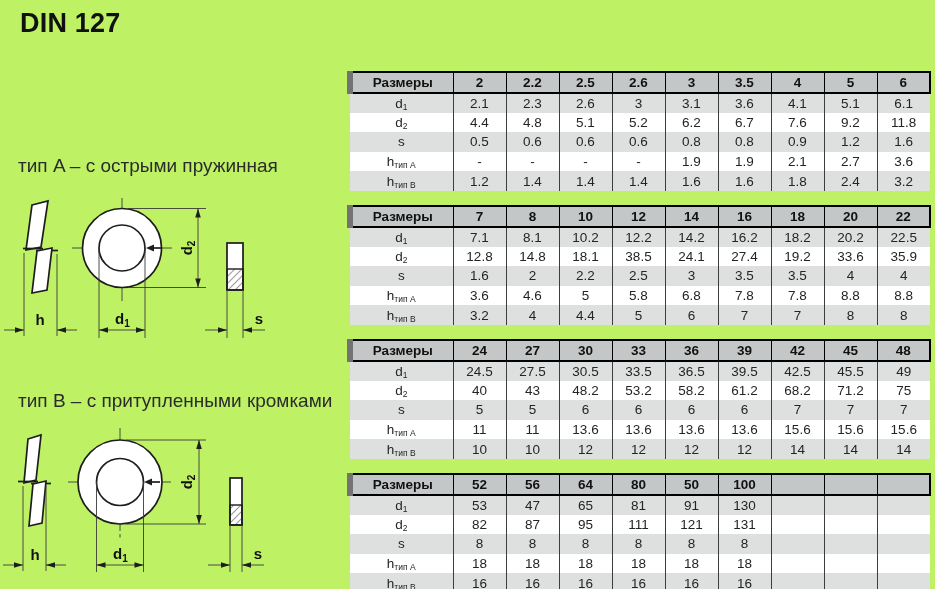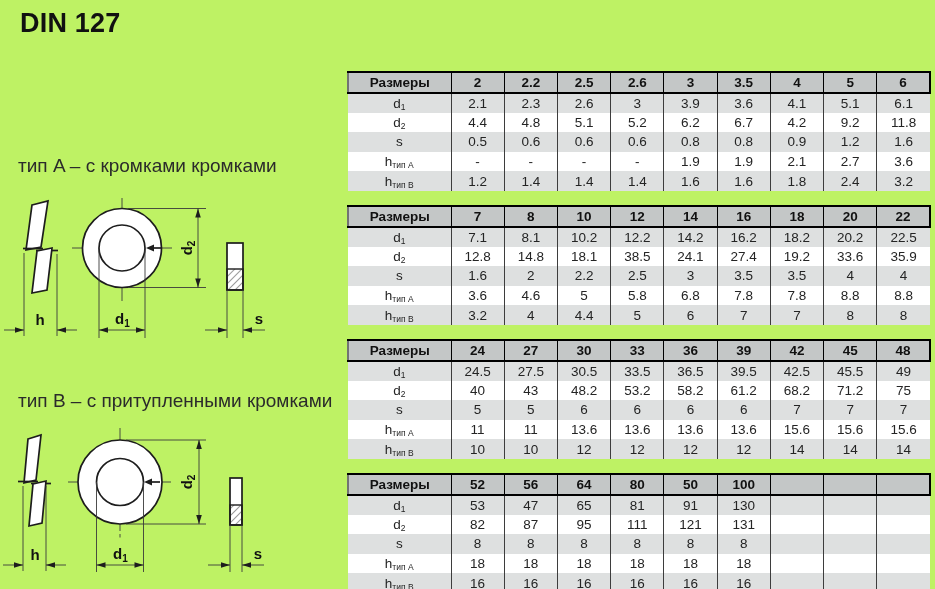--- a/index.html
+++ b/index.html
@@ -38,21 +38,21 @@
     font-size:13.5px;
   }
   table.dimension-table col.label-col { width:103px; }
   table.dimension-table thead th {
     background:var(--header-bg,#c4c7c7);
     border:1px solid #000;
     border-top:2.4px solid #000;
     border-bottom:2.4px solid #000;
     height:21px; font-weight:700; text-align:center; color:#111; padding:0;
   }
-  table.dimension-table thead th:first-child { border-left:2px solid #737373; }
+  table.dimension-table thead th:first-child { border-left:6px solid #737373; }
   table.dimension-table thead th:last-child  { border-right:2px solid #000; }
   table.dimension-table tbody th,
   table.dimension-table tbody td {
     height:19.6px; text-align:center; vertical-align:middle;
     font-weight:400; color:#242424; padding:0;
     border-right:1px solid var(--grid-line,#3d3d3d);
   }
   table.dimension-table tbody th:last-child,
   table.dimension-table tbody td:last-child { border-right:none; }
   table.dimension-table tbody tr:nth-child(odd) { background:var(--row-alt-bg,#dee0e0); }
@@ -62,21 +62,21 @@
 </head>
 <body>
 
 <div class="page">
 
   <div class="left-panel">
 
     <div class="page-title">DIN 127</div>
 
 
-    <div class="type-label type-a-label">тип A – с кромками кромками</div>
+    <div class="type-label type-a-label">тип A – с острыми пружинная</div>
 
     <svg class="drawing drawing-a" width="340" height="170" viewBox="0 0 340 170">
       <defs>
         <pattern id="hatchA" width="5" height="5" patternUnits="userSpaceOnUse" patternTransform="rotate(45)">
           <line x1="0" y1="0" x2="0" y2="5" stroke="#3a3a3a" stroke-width="1"></line>
         </pattern>
       </defs>
 
       <g>
         <polygon class="obj" points="30,15 46,11 39,57 24,60"></polygon>
@@ -216,35 +216,35 @@
             <th>6</th>
           </tr>
         </thead>
         <tbody>
           <tr>
             <th><span>d</span><span class="row-label-sub">1</span></th>
             <td>2.1</td>
             <td>2.3</td>
             <td>2.6</td>
             <td>3</td>
-            <td>3.9</td>
+            <td>3.1</td>
             <td>3.6</td>
             <td>4.1</td>
             <td>5.1</td>
             <td>6.1</td>
           </tr>
           <tr>
             <th><span>d</span><span class="row-label-sub">2</span></th>
             <td>4.4</td>
             <td>4.8</td>
             <td>5.1</td>
             <td>5.2</td>
             <td>6.2</td>
             <td>6.7</td>
-            <td>4.2</td>
+            <td>7.6</td>
             <td>9.2</td>
             <td>11.8</td>
           </tr>
           <tr>
             <th><span>s</span></th>
             <td>0.5</td>
             <td>0.6</td>
             <td>0.6</td>
             <td>0.6</td>
             <td>0.8</td>

